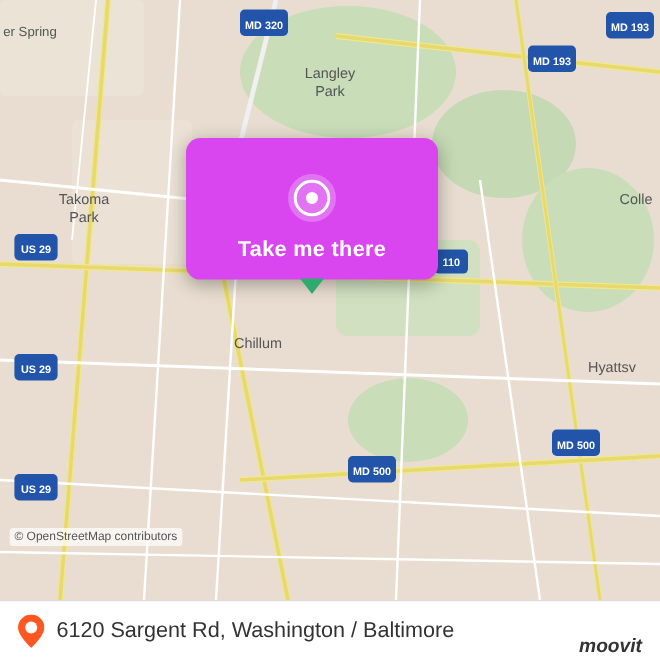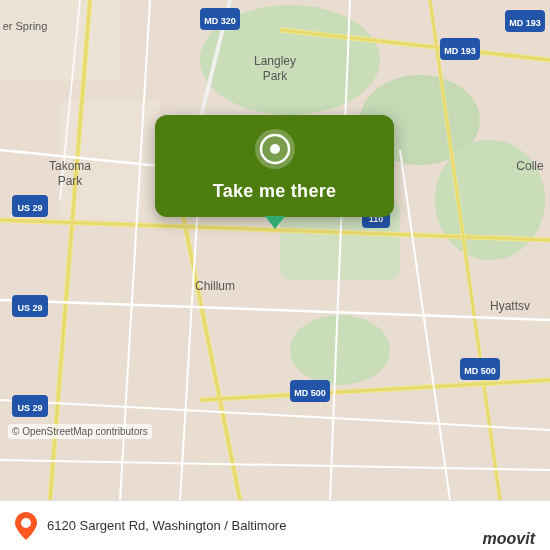--- a/index.html
+++ b/index.html
@@ -32,34 +32,34 @@
       width: 550px;
       height: 50px;
       background: white;
       display: flex;
       align-items: center;
       padding: 0 15px;
       border-top: 1px solid #ddd;
     }
 
     #footer-address {
-      font-size: 13px;
+      font-size: 18px;
       color: #333;
       font-weight: 500;
     }
 
     
     #popup-card {
       position: absolute;
       top: 115px;
       left: 155px;
-      width: 239px;
-      background: #4d7c0f;
+      width: 210px;
+      background: #d946ef;
       border-radius: 12px;
-      padding: 12px 15px 15px 15px;
+      padding: 28px 15px 15px 15px;
       display: flex;
       flex-direction: column;
       align-items: center;
       box-shadow: 0 4px 15px rgba(0,0,0,0.3);
       z-index: 10;
     }
 
     #popup-card::after {
       content: '';
       position: absolute;
@@ -85,21 +85,21 @@
       color: white;
       font-size: 18px;
       font-weight: 600;
       cursor: pointer;
       letter-spacing: 0.3px;
     }
 
     
     #attribution {
       position: absolute;
-      bottom: 61px;
+      bottom: 45px;
       left: 8px;
       font-size: 10px;
       color: #555;
       background: rgba(255,255,255,0.7);
       padding: 2px 4px;
       border-radius: 3px;
     }
 
     
     #moovit-logo {

